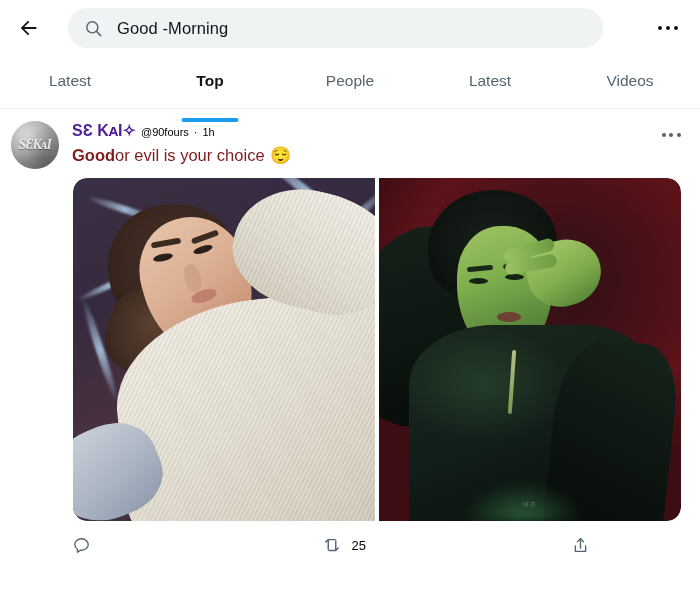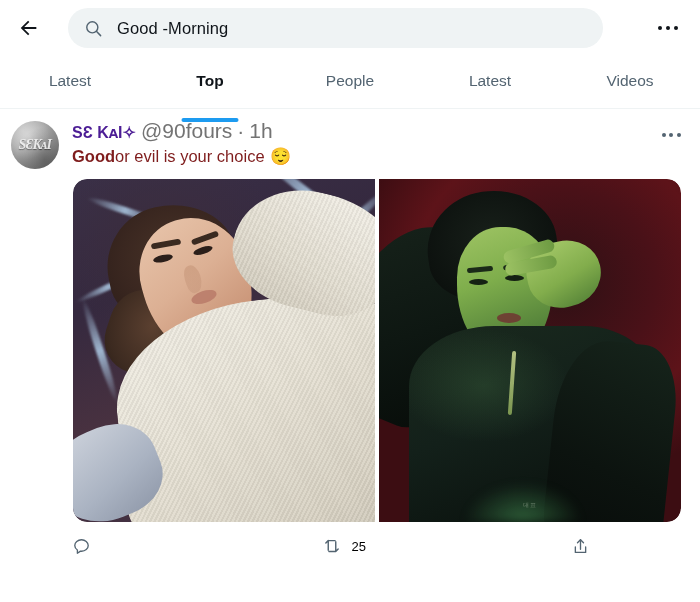--- a/index.html
+++ b/index.html
@@ -139,22 +139,22 @@
     gap: 5px;
     line-height: 20px;
   }
   .display-name {
     font-size: 16px;
     font-weight: bold;
     color: #4c1d95;
     white-space: nowrap;
   }
   .handle, .sep, .time {
-    font-size: 21px;
-    color: #737373;
+    font-size: 11px;
+    color: #000000;
     white-space: nowrap;
   }
   .tweet-more {
     position: absolute;
     right: 14px;
     top: 14px;
     width: 30px; height: 24px;
     display: flex; align-items: center; justify-content: center;
     cursor: pointer;
   }

